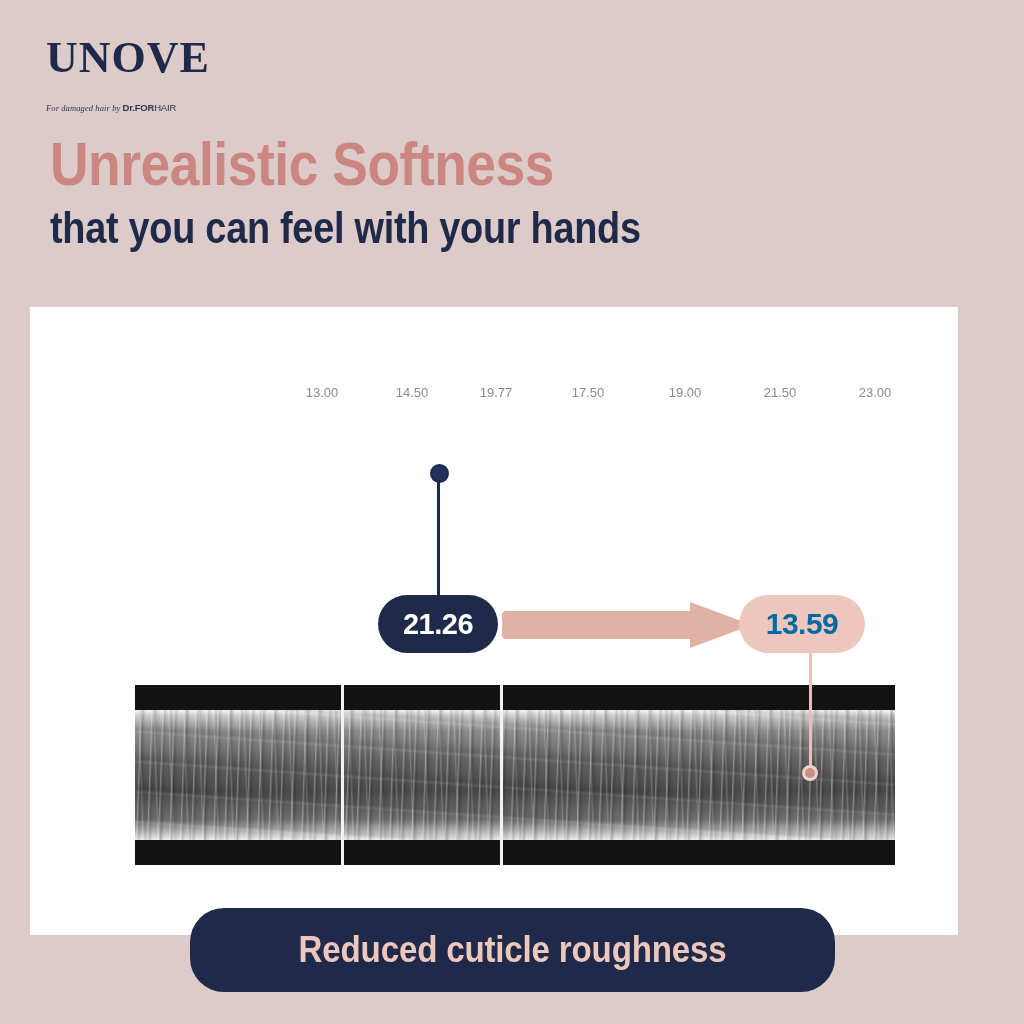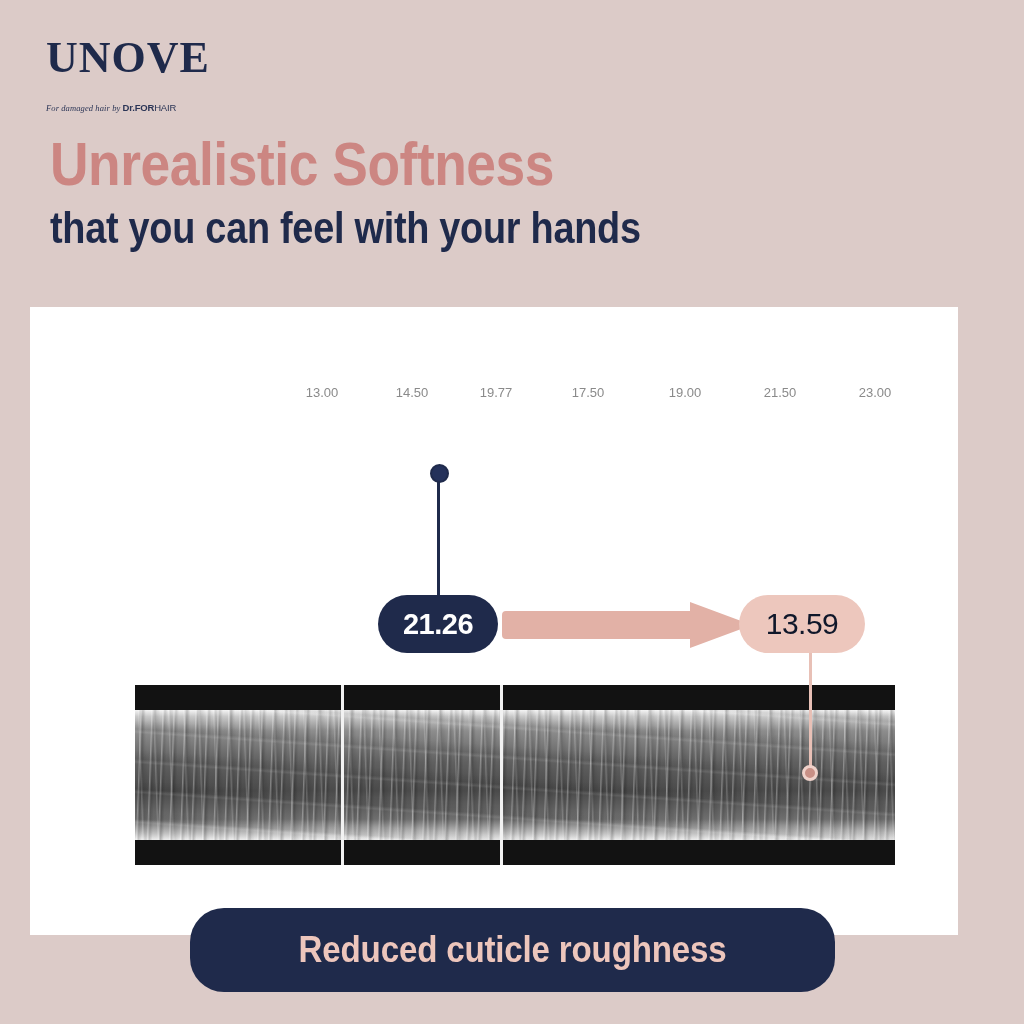--- a/index.html
+++ b/index.html
@@ -341,23 +341,23 @@
     position: absolute;
     left: 709px;
     top: 288px;
     width: 126px;
     height: 58px;
     border-radius: 29px;
     background: #edc7bd;
     display: flex;
     align-items: center;
     justify-content: center;
-    color: #0f172a;
+    color: #0369a1;
     font-size: 30px;
-    font-weight: 400;
+    font-weight: 700;
     letter-spacing: -0.5px;
     z-index: 8;
   }
   #progress-arrow {
     position: absolute;
     left: 472px;
     top: 295px;
     width: 250px;
     height: 46px;
     z-index: 5;

